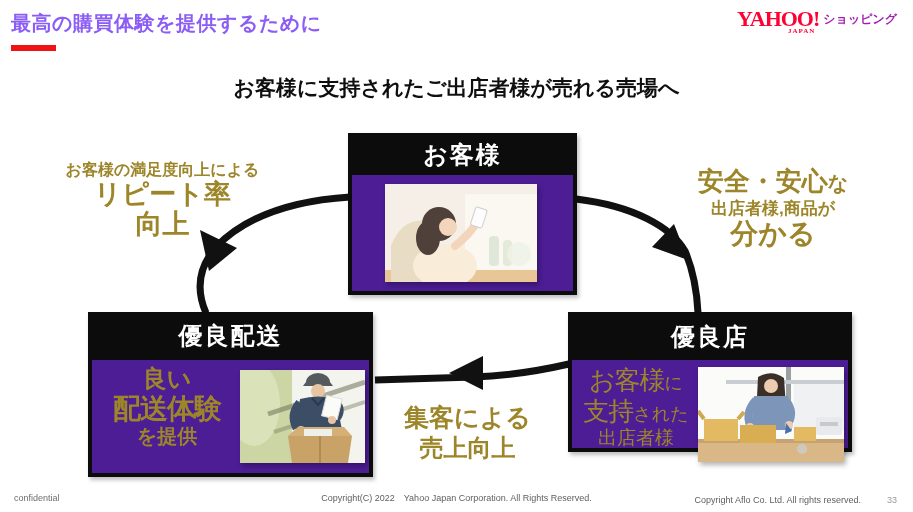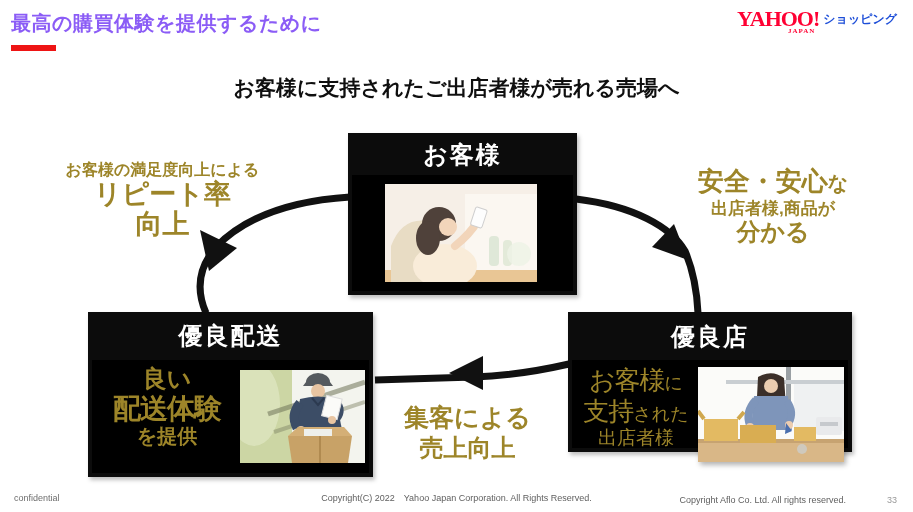--- a/index.html
+++ b/index.html
@@ -19,30 +19,30 @@
   .logo { position:absolute; right:16px; top:8px; display:flex; align-items:flex-start; }
   .logo-mark { position:relative; padding-right:4px; }
   .logo-yahoo {
     font-family:"Liberation Serif","DejaVu Serif",serif; font-weight:bold;
     color:#ff0033; font-size:22px; letter-spacing:-1px; line-height:1;
   }
   .logo-japan {
     position:absolute; right:8px; bottom:-5px; font-family:"Liberation Serif","DejaVu Serif",serif;
     font-weight:bold; color:#ff0033; font-size:7px; letter-spacing:1px;
   }
-  .logo-service { font-size:12px; font-weight:bold; color:#1d4ed8; margin-top:3px; }
+  .logo-service { font-size:12px; font-weight:bold; color:#a21caf; margin-top:3px; }
   .main-title {
     position:absolute; left:0; top:74px; width:100%; text-align:center;
     font-size:21px; font-weight:bold; color:#0f0f0f; letter-spacing:0px;
   }
   
   .arcs { position:absolute; left:0; top:0; z-index:1; }
   
   .dbox {
-    position:absolute; z-index:2; background:#000000; border:4px solid #0c0c0c;
+    position:absolute; z-index:2; background:#4c1d95; border:4px solid #0c0c0c;
     box-sizing:border-box; box-shadow:2px 3px 4px rgba(0,0,0,0.25);
   }
   .dbox-header {
     background:#0c0c0c; color:#ffffff; font-weight:bold; text-align:center;
     letter-spacing:2px; line-height:1.15;
   }
   .box-customer { left:348px; top:133px; width:229px; height:162px; }
   .box-customer .dbox-header { font-size:24px; padding:4px 0 6px 0; }
   .box-customer .dbox-body { position:relative; height:116px; }
   .box-customer .photo { position:absolute; left:33px; top:9px; box-shadow:2px 3px 5px rgba(0,0,0,0.3); }
@@ -72,29 +72,29 @@
   .store-text .t3 { font-size:19px; }
   
   .gold-label { position:absolute; z-index:3; color:#9d8529; font-weight:bold; text-align:center; }
   .label-left { left:30px; top:160px; width:265px; line-height:1.25; }
   .label-left .small { font-size:16px; }
   .label-left .big  { font-size:27px; line-height:1.1; }
   .label-right { left:648px; top:165px; width:250px; line-height:1.25; }
   .label-right .big1 { font-size:26px; }
   .label-right .small1 { font-size:20px; }
   .label-right .small2 { font-size:17px; display:block; }
-  .label-right .big2 { font-size:24px; line-height:1.1; }
+  .label-right .big2 { font-size:28px; line-height:1.1; }
   .label-bottom { left:385px; top:402px; width:165px; line-height:1.25; }
   .label-bottom .t1 { font-size:25px; }
   .label-bottom .t2 { font-size:24px; }
   
   .footer-item { position:absolute; z-index:3; font-size:9px; color:#6e6e6e; }
   .f-confidential { left:14px; bottom:9px; }
   .f-center { left:0; right:0; bottom:7px; text-align:center; color:#5f5f5f; }
-  .f-right { right:67px; bottom:7px; color:#5f5f5f; }
+  .f-right { right:52px; bottom:7px; color:#5f5f5f; }
   .f-page { right:16px; bottom:7px; color:#9a9a9a; }
 </style>
 </head>
 <body>
 
 <div class="slide">
 
   <div class="headline">最高の購買体験を提供するために</div>
   <div class="headline-underline"></div>
 

